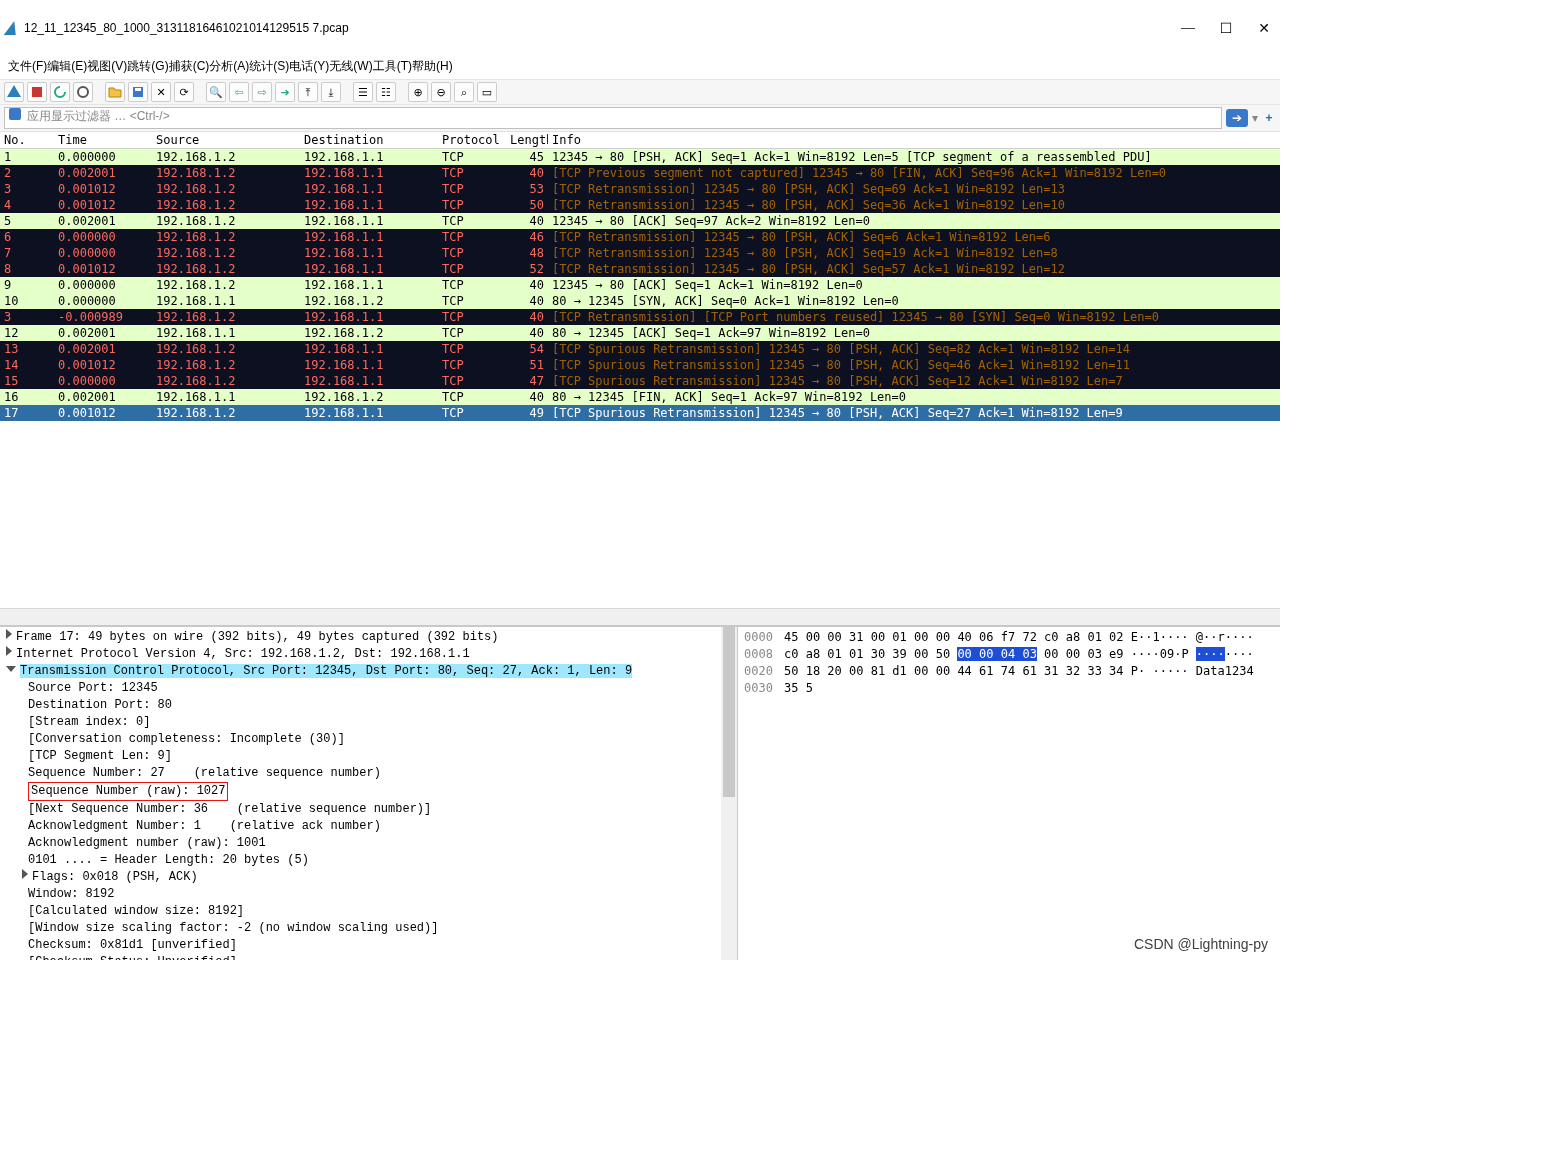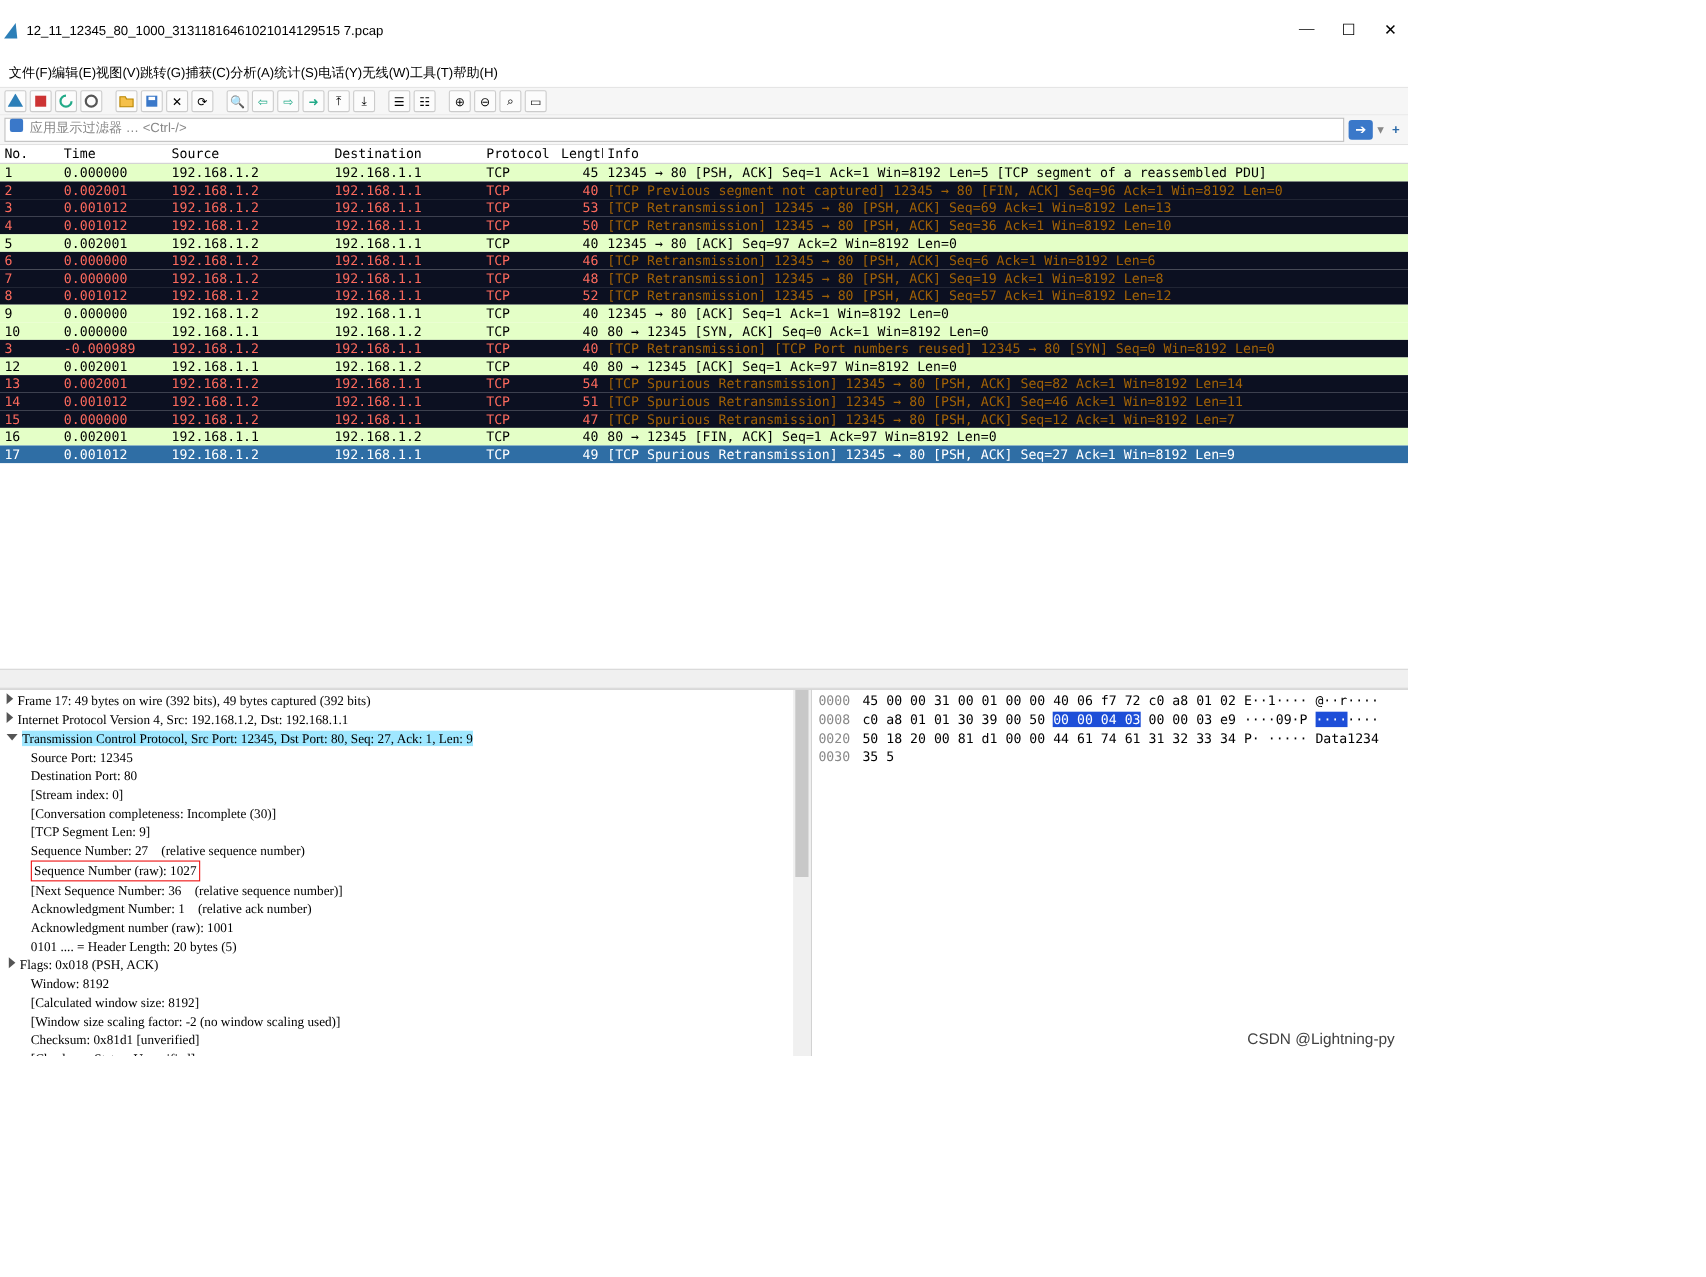--- a/index.html
+++ b/index.html
@@ -32,21 +32,21 @@
 .pkt-list{height:286px;overflow:hidden}
 .r-green{background:#e4ffc7}
 .r-dark{background:#0c1021;color:#fc6a5d}
 .r-dark .c-info{color:#a16207}
 .r-sel{background:#2f6ea5;color:#fff}
 .r-sel .c-info{color:#fff}
 .empty-scroll{height:190px;background:#fff;border-bottom:1px solid #c8c8c8;position:relative}
 .empty-scroll::after{content:"";position:absolute;left:0;right:0;bottom:0;height:16px;background:#f0f0f0;border-top:1px solid #d8d8d8}
 .empty-scroll .thumb{position:absolute;left:2px;bottom:1px;width:14px;height:14px;background:#c8c8c8}
 .panes{display:flex;height:368px;border-top:1px solid #c8c8c8}
-.tree{flex:1;overflow:auto;font-family:Liberation Serif, serif;font-size:12px;line-height:17px;padding:2px 0;border-right:1px solid #c8c8c8;position:relative}
+.tree{flex:1;overflow:auto;font-family:Liberation Mono, monospace;font-size:12px;line-height:17px;padding:2px 0;border-right:1px solid #c8c8c8;position:relative}
 .tree .ln{padding:0 6px;white-space:pre}
 .tree .ln.i1{padding-left:28px}
 .tree .exp::before{content:"";display:inline-block;width:0;height:0;border-top:5px solid transparent;border-bottom:5px solid transparent;border-left:6px solid #555;margin-right:4px;vertical-align:1px}
 .tree .expo::before{content:"";display:inline-block;width:0;height:0;border-left:5px solid transparent;border-right:5px solid transparent;border-top:6px solid #555;margin-right:4px;vertical-align:2px}
 .tree .hl{background:#9fe7ff;display:inline}
 .tree .box{border:1.5px solid #e11;padding:0 2px;display:inline-block}
 .tree .vsb{position:absolute;right:0;top:0;bottom:0;width:16px;background:#f0f0f0}
 .tree .vsb .th{position:absolute;left:2px;right:2px;top:0;height:170px;background:#c8c8c8}
 .hex{width:530px;overflow:auto;font-family:Consolas,monospace;font-size:12px;line-height:17px;padding:2px 6px}
 .hex .hl-sel{background:#1d4ed8;color:#fff}
@@ -188,21 +188,21 @@
         <div class="ln i1">[TCP Segment Len: 9]</div>
         <div class="ln i1">Sequence Number: 27    (relative sequence number)</div>
       </div>
     <div class="ln i1"><span class="box">Sequence Number (raw): 1027</span></div>
     <div id="tcpitems2">
         <div class="ln i1">[Next Sequence Number: 36    (relative sequence number)]</div>
         <div class="ln i1">Acknowledgment Number: 1    (relative ack number)</div>
         <div class="ln i1">Acknowledgment number (raw): 1001</div>
         <div class="ln i1">0101 .... = Header Length: 20 bytes (5)</div>
       </div>
-    <div class="ln i1 exp" style="padding-left:8px">Flags: 0x018 (PSH, ACK)</div>
+    <div class="ln i1 exp" style="padding-left:22px">Flags: 0x018 (PSH, ACK)</div>
     <div id="tcpitems3">
         <div class="ln i1">Window: 8192</div>
         <div class="ln i1">[Calculated window size: 8192]</div>
         <div class="ln i1">[Window size scaling factor: -2 (no window scaling used)]</div>
         <div class="ln i1">Checksum: 0x81d1 [unverified]</div>
         <div class="ln i1">[Checksum Status: Unverified]</div>
         <div class="ln i1">Urgent Pointer: 0</div>
       </div>
     <div class="ln i1 exp" style="padding-left:18px">[Timestamps]</div>
     <div class="vsb">

